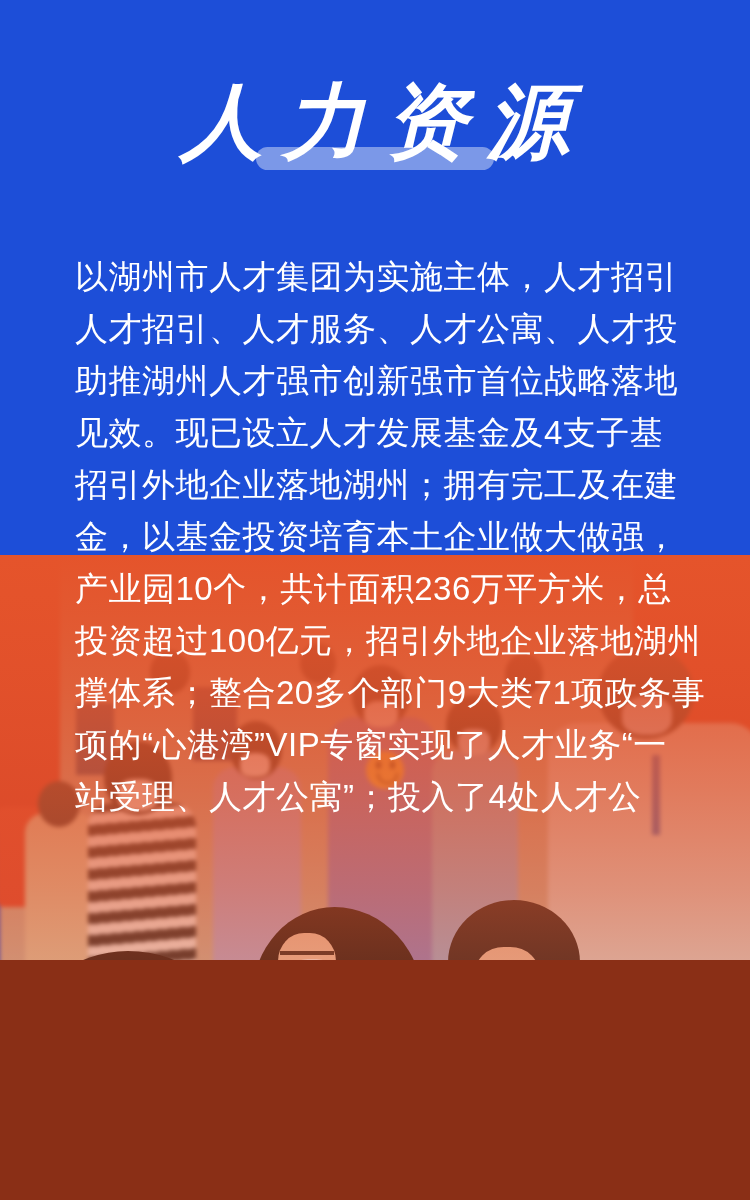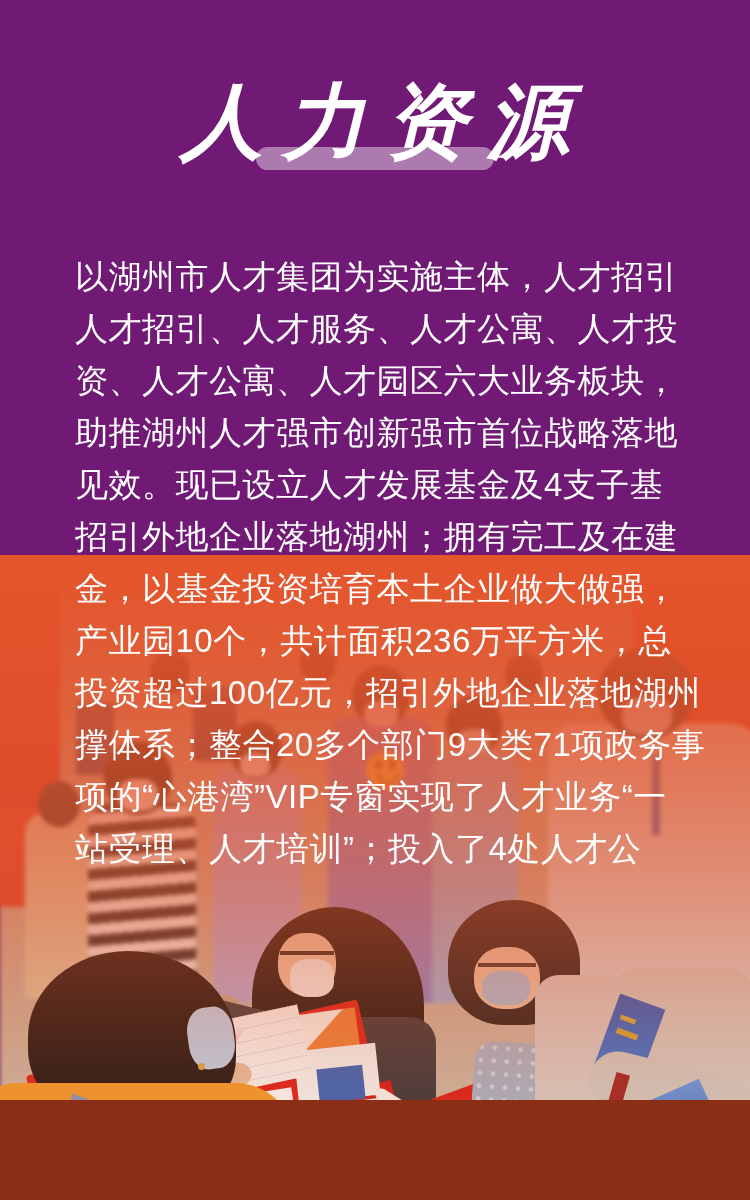--- a/index.html
+++ b/index.html
@@ -1,17 +1,17 @@
 <!DOCTYPE html>
 <html><head>
 <meta charset="utf-8">
 <style>
   html,body{margin:0;padding:0;background:#8a2f16;}
-  .page{position:relative;width:750px;height:1100px;overflow:hidden;
-        background:#701a75;font-family:"Liberation Sans",sans-serif;}
+  .page{position:relative;width:750px;height:960px;overflow:hidden;
+        background:#1d4ed8;font-family:"Liberation Sans",sans-serif;}
 
   
   .photo{position:absolute;left:0;top:555px;width:750px;height:645px;overflow:hidden;}
   .photo .ph{position:absolute;}
   .crowd{position:absolute;inset:0;filter:blur(2.2px);}
   .fore{position:absolute;inset:0;filter:blur(.6px);}
   .floor{inset:0;background:linear-gradient(180deg,#b39c86 0%,#c4ae97 45%,#cdbaa4 100%);}
   .ban-l{left:-12px;top:-12px;width:72px;height:290px;background:#cc3a28;}
   .stool{left:-4px;top:252px;width:46px;height:100px;background:#d8452f;border-radius:8px;}
   .ban-b1{left:76px;top:148px;width:38px;height:72px;background:#3c4a68;}
@@ -252,25 +252,24 @@
   </div>
 
   <div class="title-wrap">
     <div class="title-bar"></div>
     <h1 class="title">人力资源</h1>
   </div>
 
   <div class="article">
     <div class="line">以湖州市人才集团为实施主体，人才招引</div>
     <div class="line">人才招引、人才服务、人才公寓、人才投</div>
-    <div class="line">资、人才公寓、人才园区六大业务板块，</div>
     <div class="line">助推湖州人才强市创新强市首位战略落地</div>
     <div class="line">见效。现已设立人才发展基金及4支子基</div>
     <div class="line">招引外地企业落地湖州；拥有完工及在建</div>
     <div class="line">金，以基金投资培育本土企业做大做强，</div>
     <div class="line">产业园10个，共计面积236万平方米，总</div>
     <div class="line">投资超过100亿元，招引外地企业落地湖州</div>
     <div class="line">撑体系；整合20多个部门9大类71项政务事</div>
     <div class="line">项的“心港湾”VIP专窗实现了人才业务“一</div>
-    <div class="line">站受理、人才培训”；投入了4处人才公</div>
+    <div class="line">站受理、人才公寓”；投入了4处人才公</div>
   </div>
 
 </div>
 
 </body></html>

